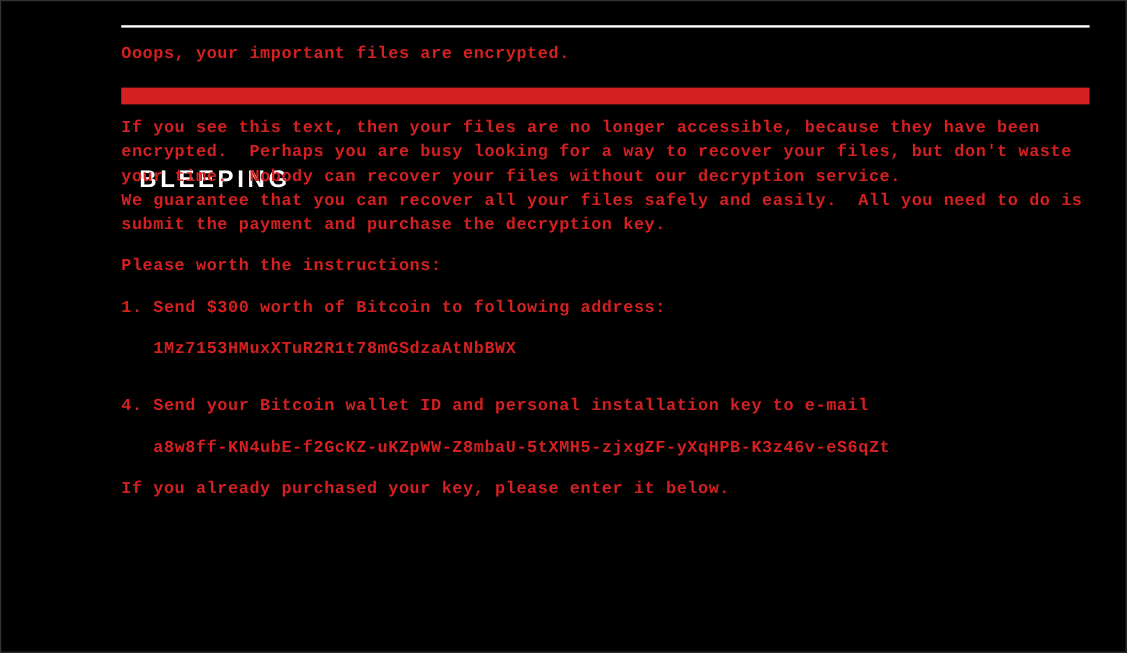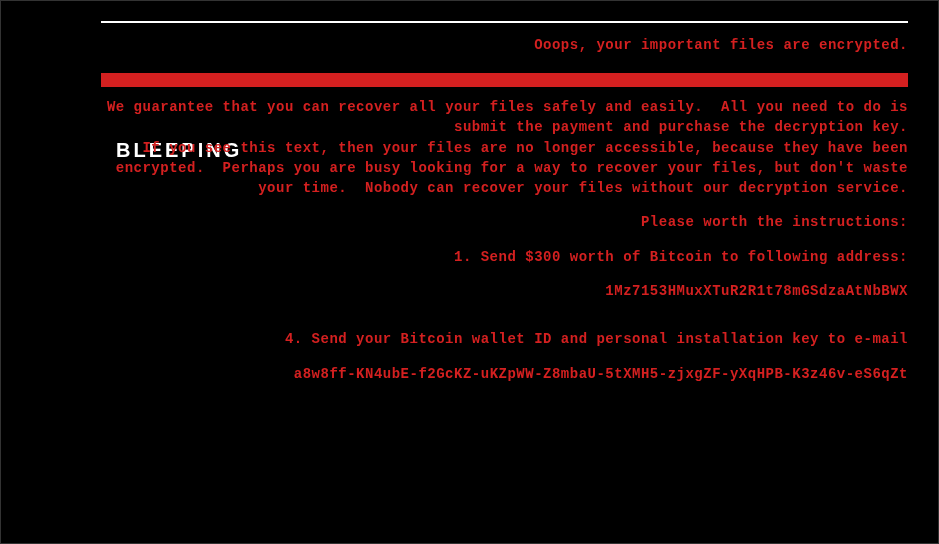--- a/index.html
+++ b/index.html
@@ -1,19 +1,18 @@
 <!DOCTYPE html>
 <html><head>
   <meta charset="utf-8">
   <style>
     * {
       margin: 0;
       padding: 0;
       box-sizing: border-box;
-      text-align: right;
     }
     body {
       width: 939px;
       height: 544px;
       background: #000;
       font-family: 'Courier New', Courier, monospace;
       font-size: 14px;
       font-weight: bold;
       color: #d42020;
       overflow: hidden;
@@ -75,28 +74,29 @@
 
   <div class="header-line msg">Ooops, your important files are encrypted.</div>
 
   <div class="red-bar"></div>
 
   <div class="watermark">
     <div>BLEEPING</div>
   </div>
 
   <div class="msg">
+    <div class="para">If you see this text, then your files are no longer accessible, because they have been encrypted.  Perhaps you are busy looking for a way to recover your files, but don't waste your time.  Nobody can recover your files without our decryption service.</div>
     <div class="para">We guarantee that you can recover all your files safely and easily.  All you need to do is submit the payment and purchase the decryption key.</div>
-    <div class="para">If you see this text, then your files are no longer accessible, because they have been encrypted.  Perhaps you are busy looking for a way to recover your files, but don't waste your time.  Nobody can recover your files without our decryption service.</div>
     <div class="blank"></div>
     <div class="para">Please worth the instructions:</div>
     <div class="blank"></div>
     <div class="para">1. Send $300 worth of Bitcoin to following address:</div>
     <div class="blank"></div>
     <div class="para">   1Mz7153HMuxXTuR2R1t78mGSdzaAtNbBWX</div>
     <div class="blank"></div>
     <div class="blank"></div>
     <div class="para">4. Send your Bitcoin wallet ID and personal installation key to e-mail</div>
     <div class="blank"></div>
     <div class="para">   a8w8ff-KN4ubE-f2GcKZ-uKZpWW-Z8mbaU-5tXMH5-zjxgZF-yXqHPB-K3z46v-eS6qZt</div>
     <div class="blank"></div>
+    <div class="para">If you already purchased your key, please enter it below.</div>
   </div>
 </div>
 
 </body></html>

